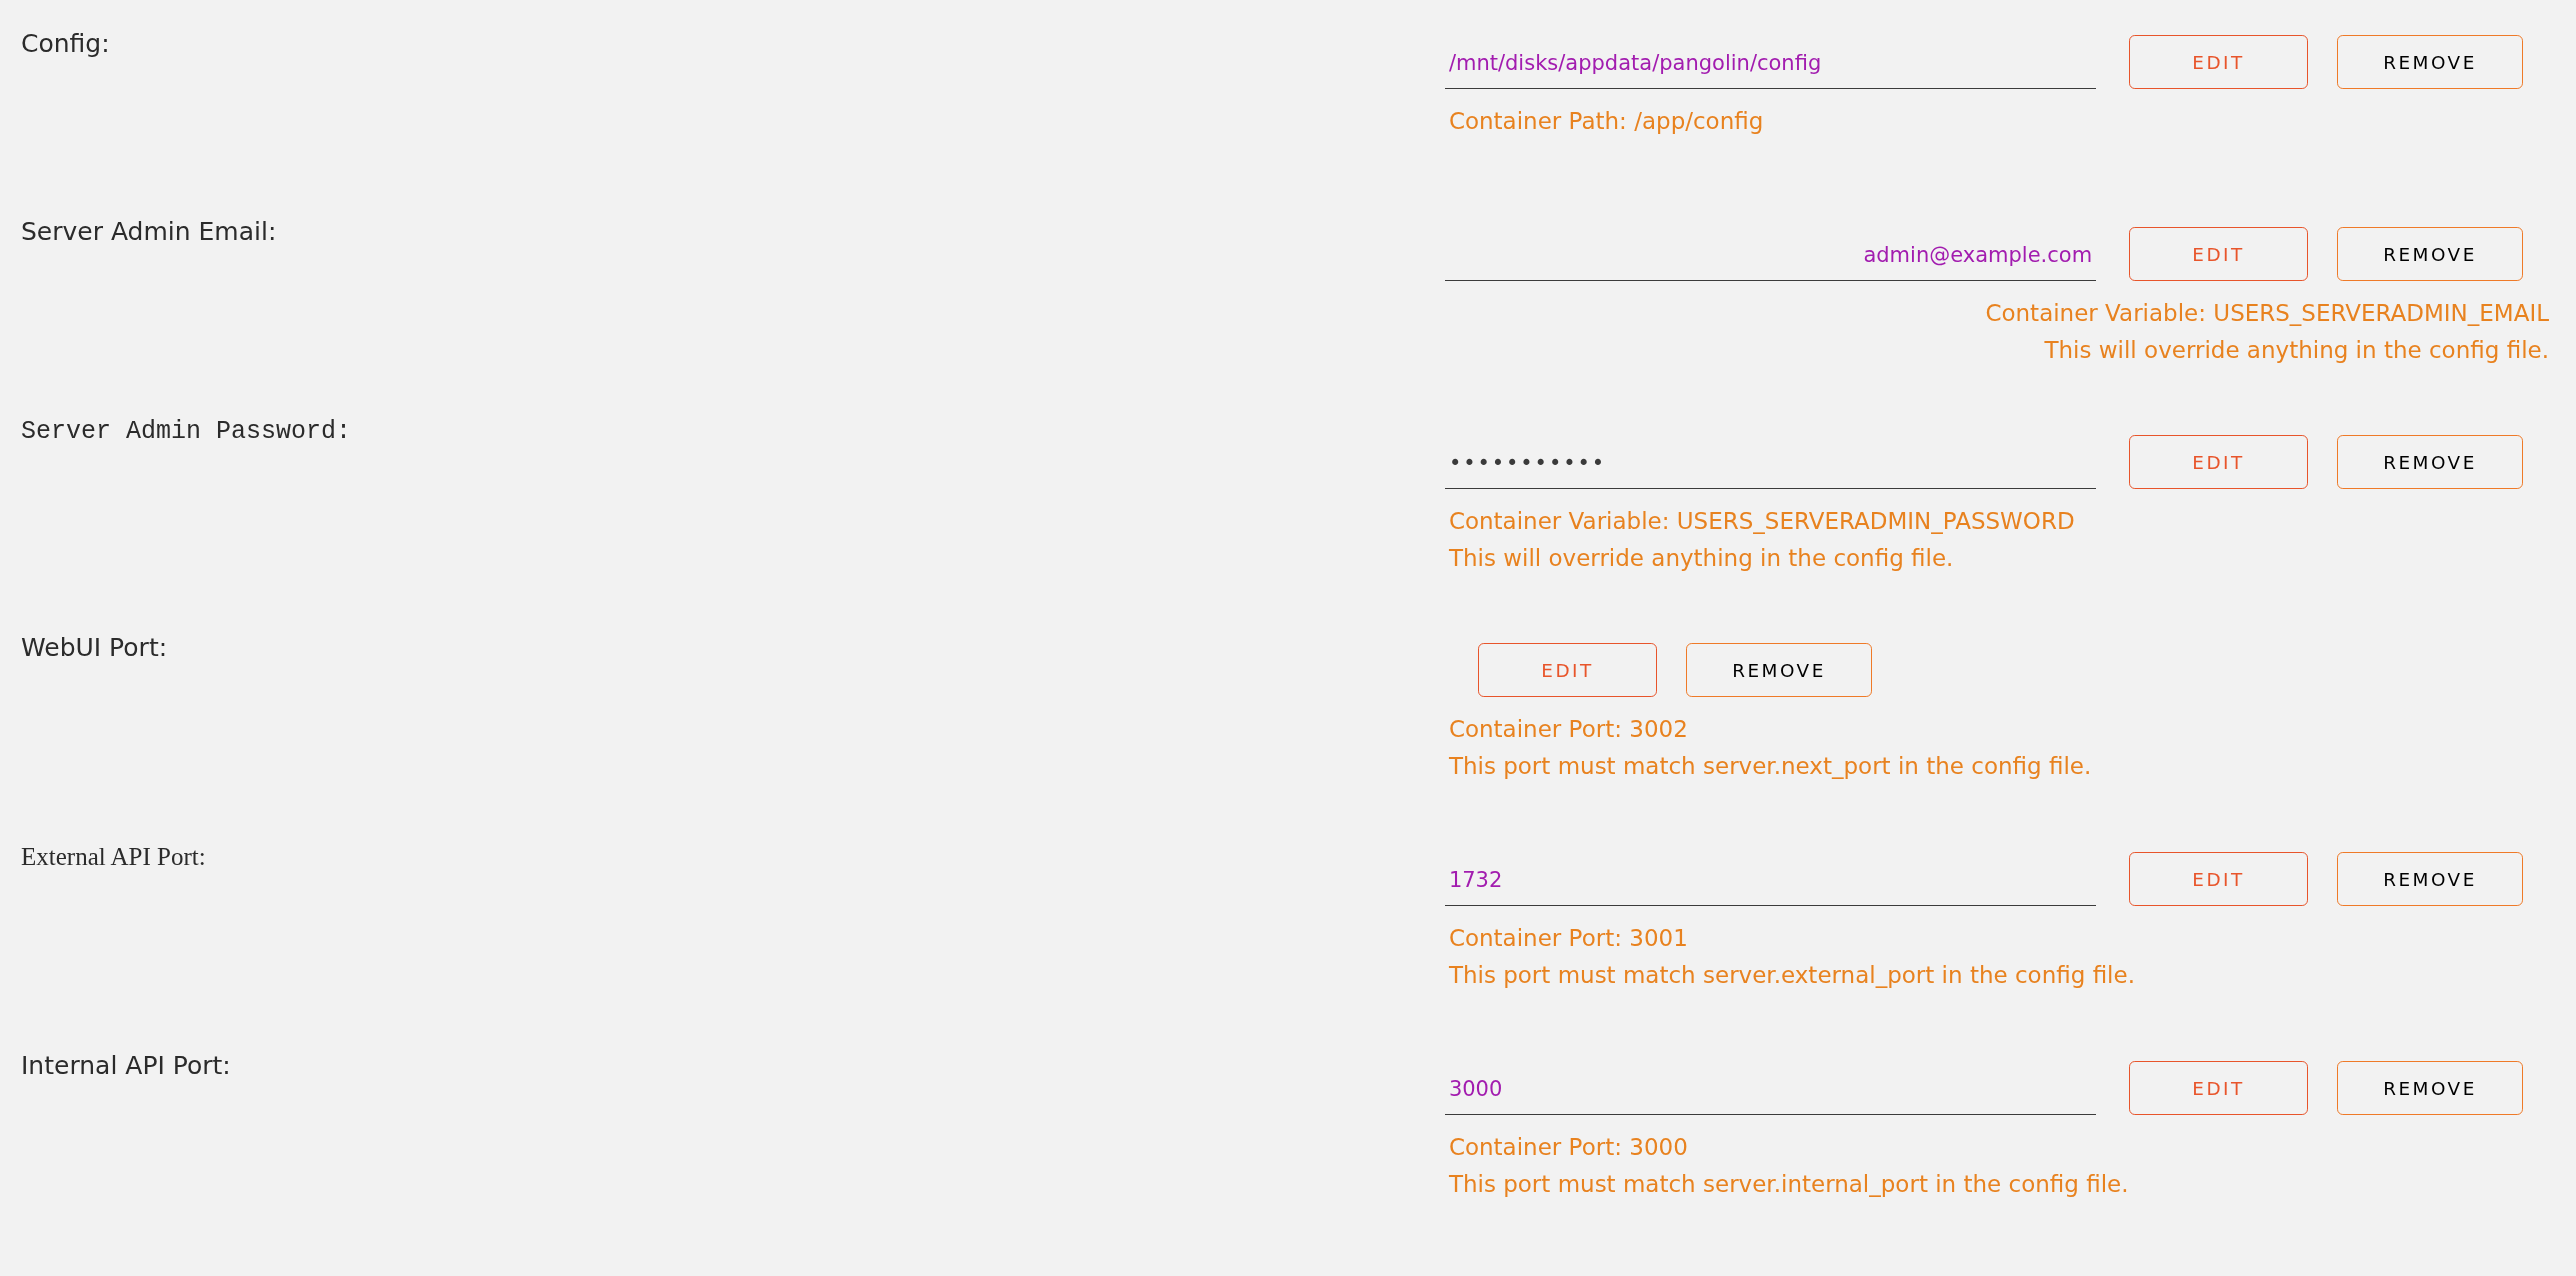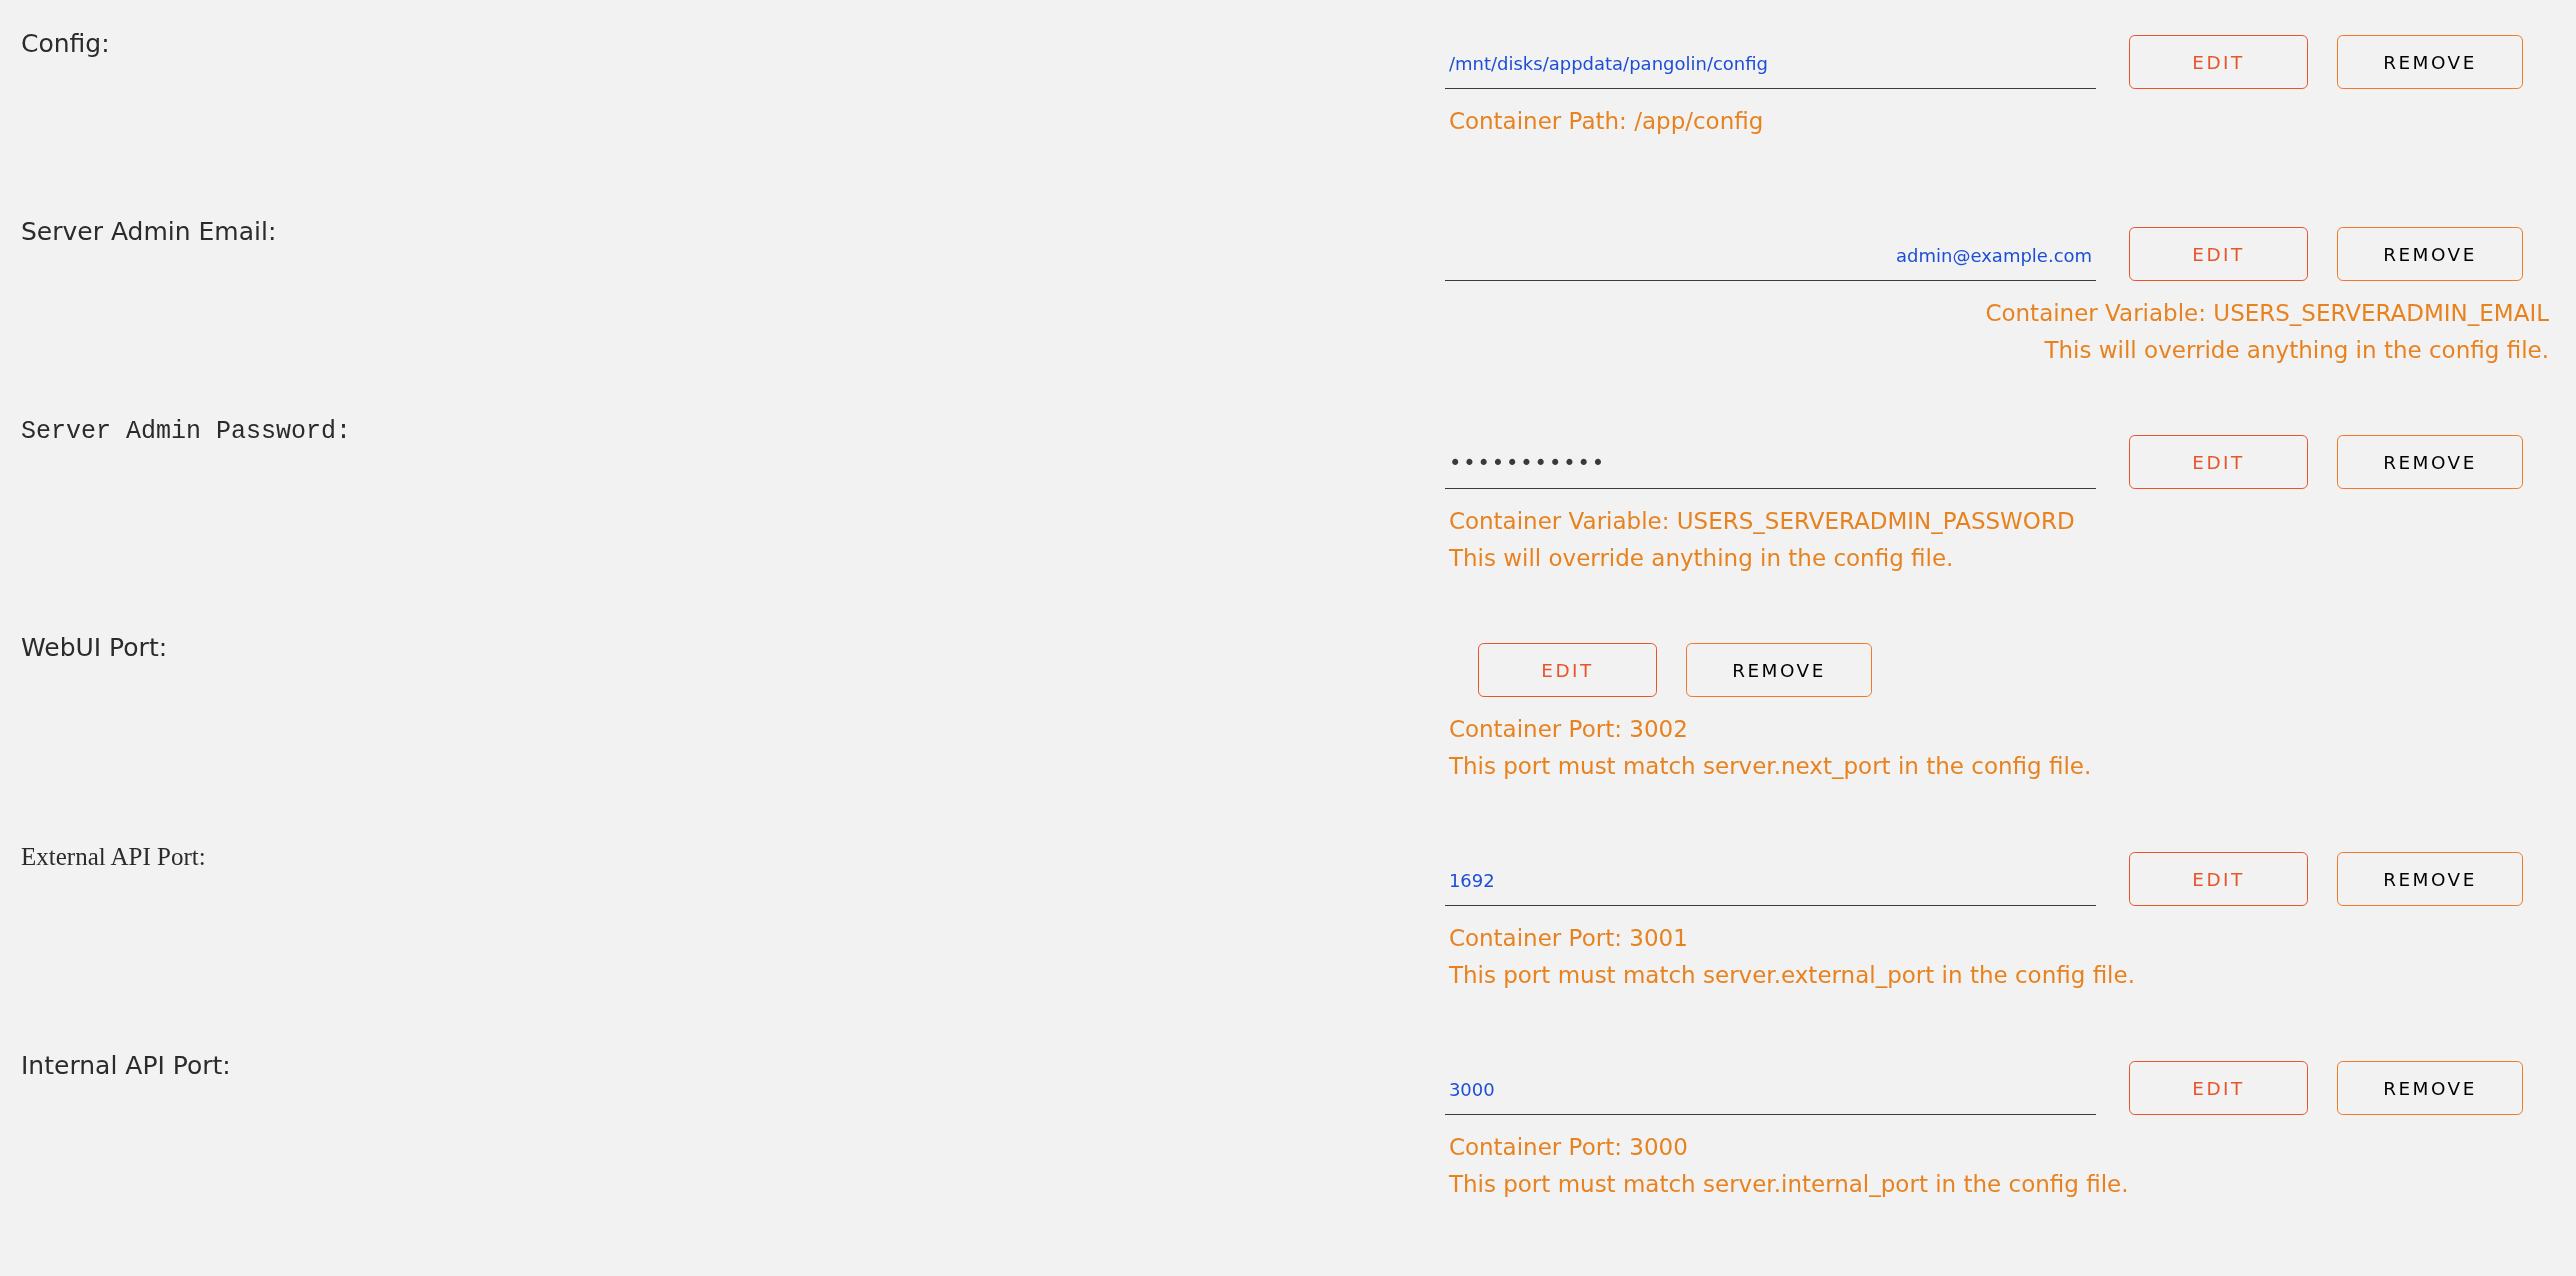--- a/index.html
+++ b/index.html
@@ -44,23 +44,23 @@
   .control-line {
     display: flex;
     align-items: flex-end;
     height: 72px;
   }
   .field {
     width: 651px;
     border-bottom: 1.9px solid #3b3b3b;
     padding: 0 3.9px 9.7px 3.9px;
     box-sizing: border-box;
-    font-size: 18px;
+    font-size: 21px;
     line-height: 31px;
-    color: #1d4ed8;
+    color: #a21caf;
     background: transparent;
     white-space: nowrap;
     overflow: hidden;
   }
   .field.password {
     letter-spacing: 1.9px;
     font-size: 21px;
     color: #3a3a3a;
   }
   .btn {
@@ -180,21 +180,21 @@
         <div class="hint">Container Port: 3002</div>
         <div class="hint">This port must match server.next_port in the config file.</div>
       </div>
     </div>
   </div>
 
   <div class="row row-extapi">
     <div class="row-label">External API Port:</div>
     <div class="row-body">
       <div class="control-line">
-        <div class="field">1692</div>
+        <div class="field">1732</div>
         <div class="btn edit">EDIT</div>
         <div class="btn remove">REMOVE</div>
       </div>
       <div class="hints">
         <div class="hint">Container Port: 3001</div>
         <div class="hint">This port must match server.external_port in the config file.</div>
       </div>
     </div>
   </div>
 

